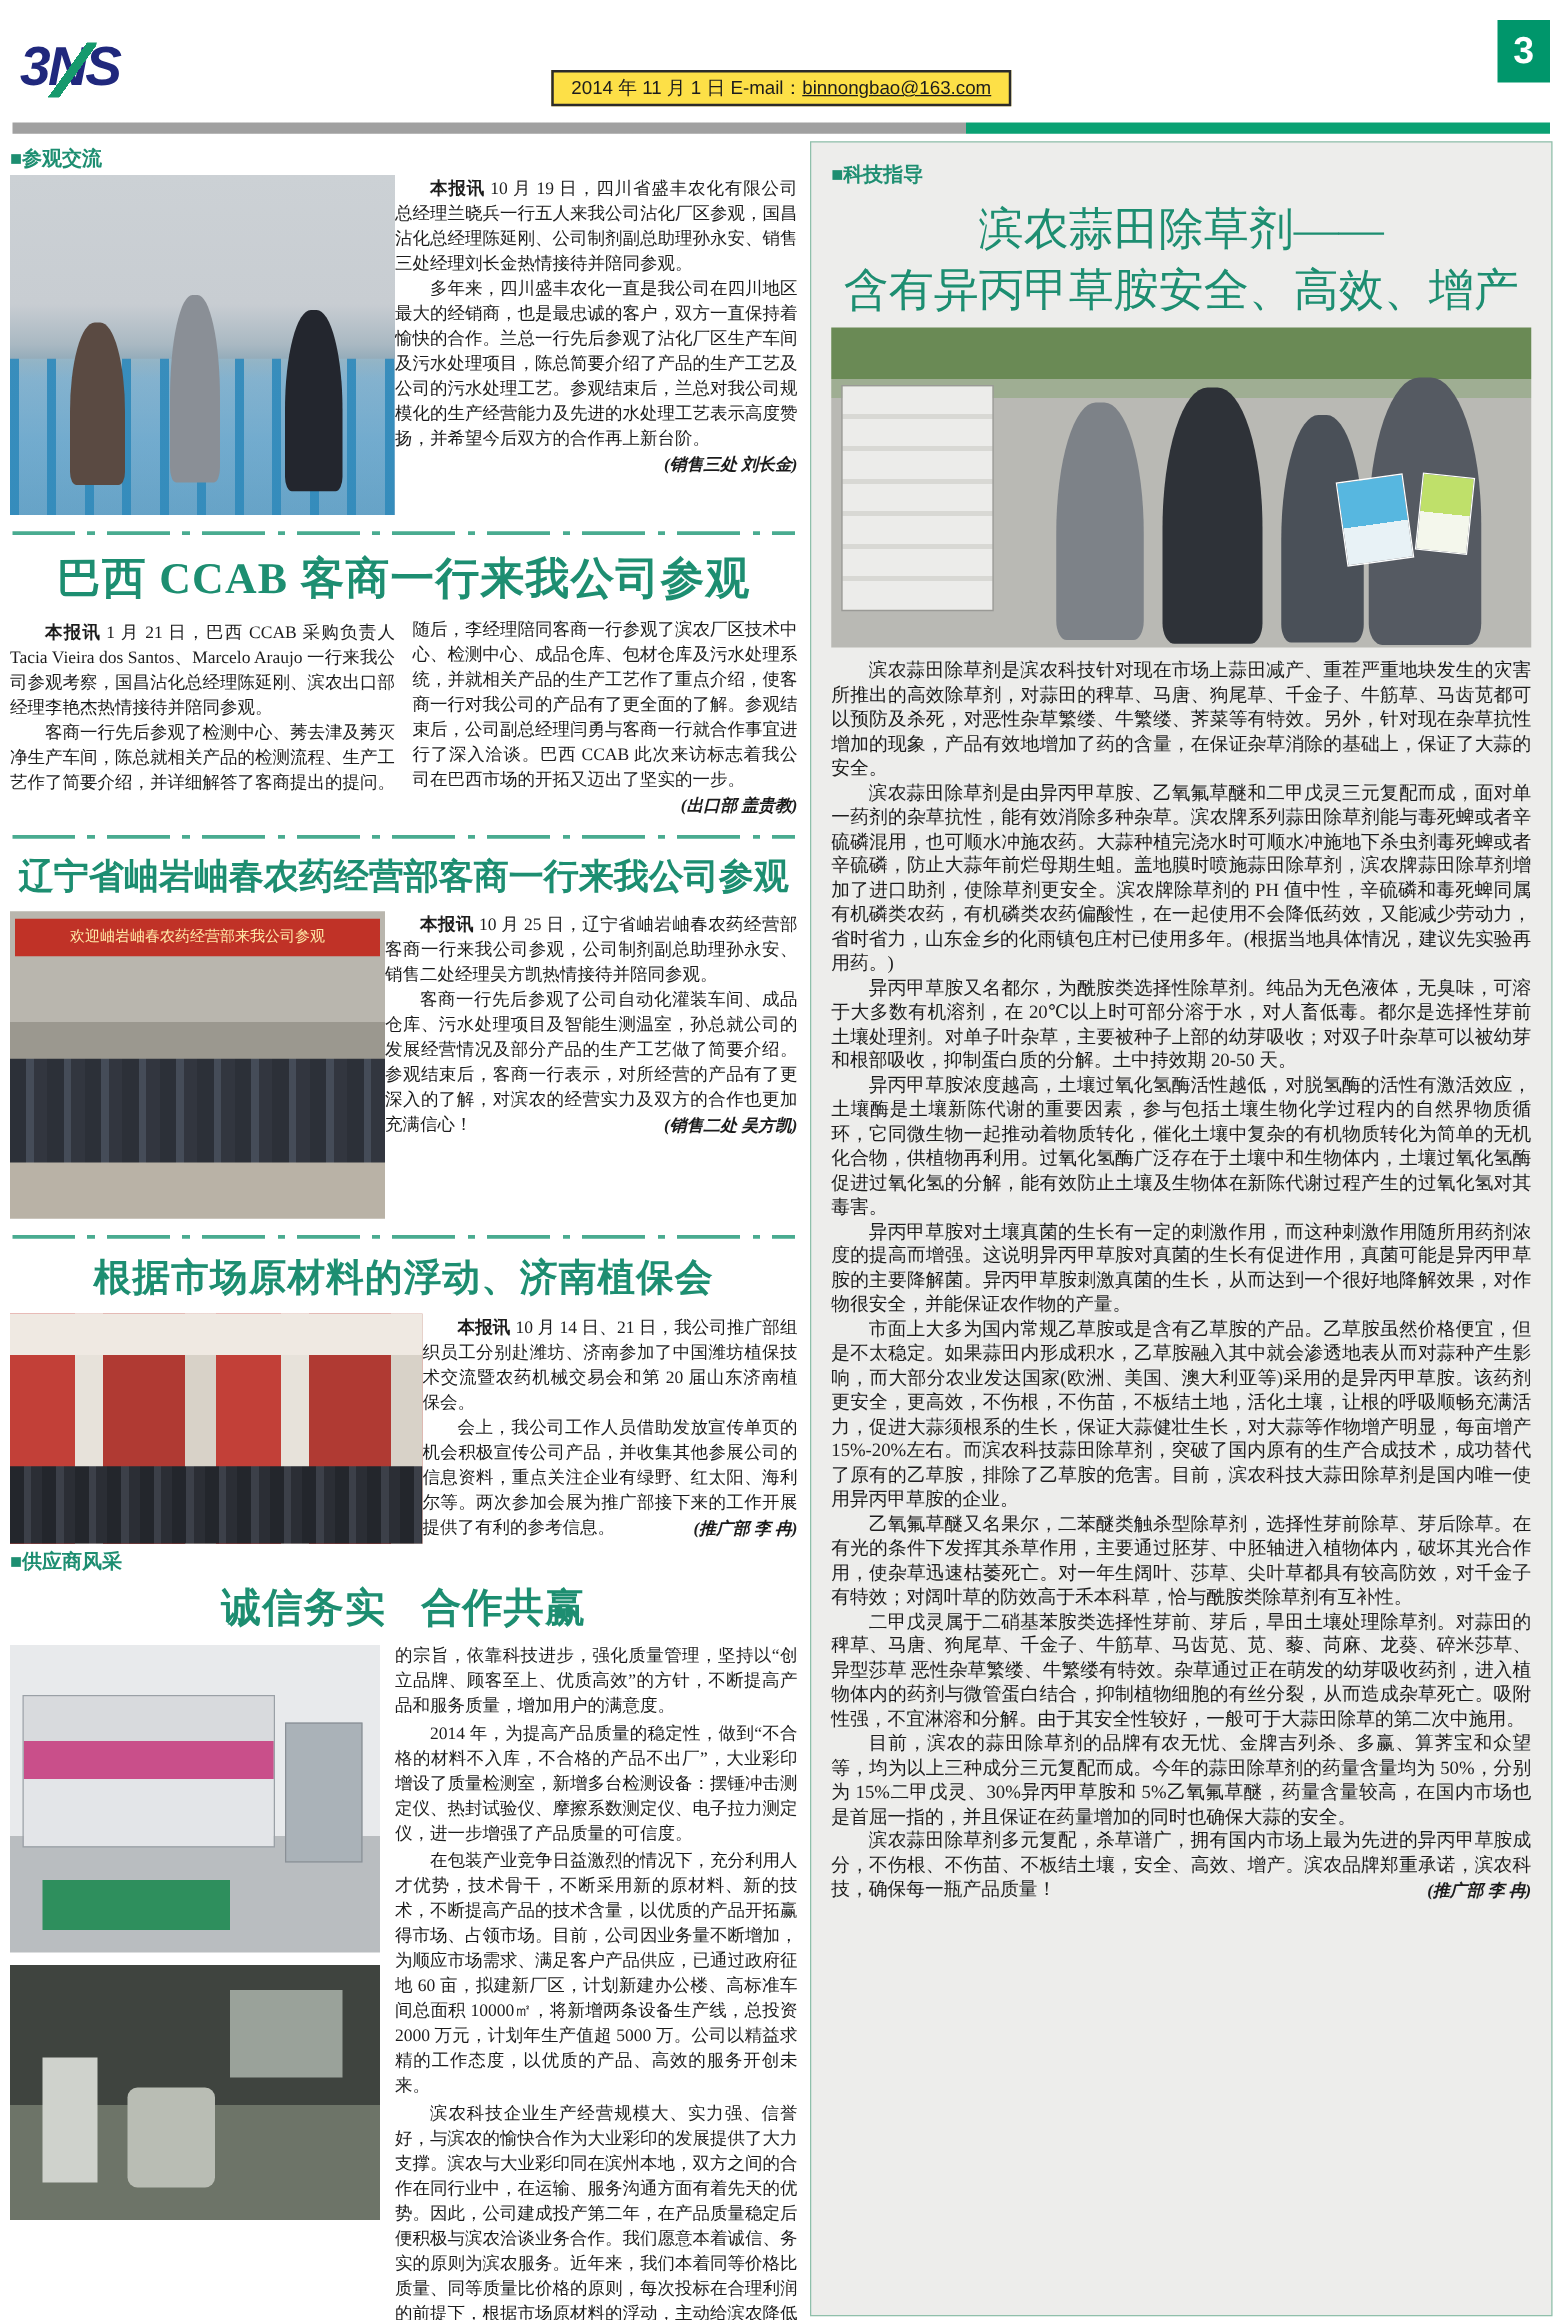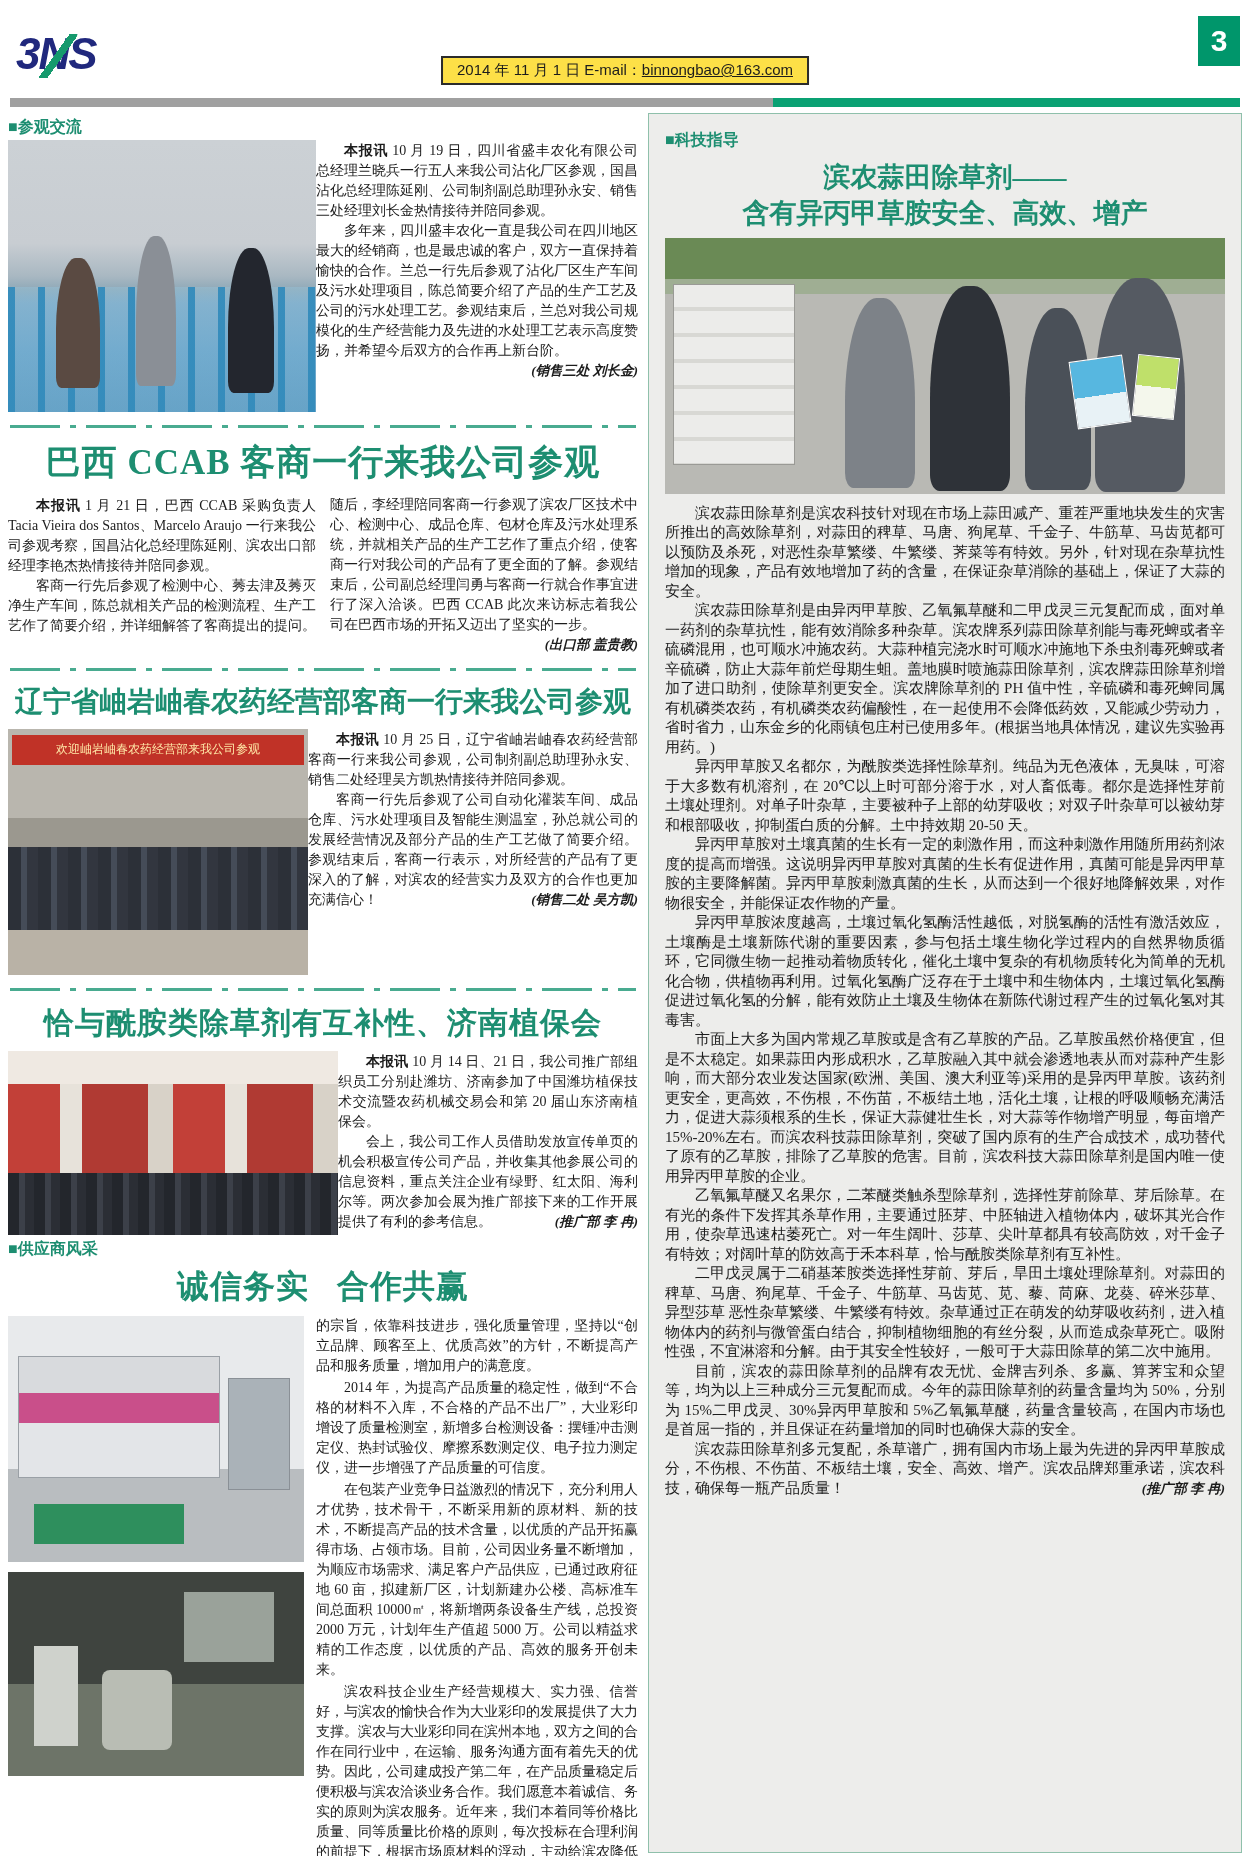--- a/index.html
+++ b/index.html
@@ -81,21 +81,21 @@
   
   .a5row{display:flex;gap:12px;}
   .a5left{width:296px;flex:none;font-size:14px;line-height:20px;text-align:justify;}
   .a5right{flex:1;font-size:14px;line-height:20px;text-align:justify;}
   .a5right p{margin:0 0 2px 0;}
   .a5right p.noindent{text-indent:0;}
   .a5right p.ind{text-indent:2em;}
 
   
   .techbox{border:1px solid #8fc0ab;background:#ededeb;box-sizing:border-box;padding:12px 16px 14px 16px;min-height:1740px;}
-  .techbox h2{color:#1d8e71;text-align:center;font-size:27px;line-height:1.35;margin:8px 0 4px 0;font-weight:bold;}
+  .techbox h2{color:#1d8e71;text-align:center;font-size:36px;line-height:1.35;margin:8px 0 4px 0;font-weight:normal;}
   .techtext{font-size:15px;line-height:19.5px;text-align:justify;}
   .techtext p{margin:0;text-indent:2em;}
 </style>
 </head>
 <body>
 
 <div class="page">
 
   <div class="header">
     <div class="logo">
@@ -154,21 +154,21 @@
           <div class="atext">
             <p><span class="lead">本报讯</span><span>10 月 25 日，辽宁省岫岩岫春农药经营部客商一行来我公司参观，公司制剂副总助理孙永安、销售二处经理吴方凯热情接待并陪同参观。</span></p>
             <p><span>客商一行先后参观了公司自动化灌装车间、成品仓库、污水处理项目及智能生测温室，孙总就公司的发展经营情况及部分产品的生产工艺做了简要介绍。参观结束后，客商一行表示，对所经营的产品有了更深入的了解，对滨农的经营实力及双方的合作也更加充满信心！</span><span class="byline">(销售二处 吴方凯)</span></p>
           </div>
         </div>
       </div>
 
       <div class="divider"></div>
 
       <div>
-        <h2 class="title t-a4">恰与酰胺类除草剂有互补性、济南植保会</h2>
+        <h2 class="title t-a4">根据市场原材料的浮动、济南植保会</h2>
         <div class="flexrow">
           <div class="photo ph-a4">
             <div class="crowd"></div>
           </div>
           <div class="atext">
             <p><span class="lead">本报讯</span><span>10 月 14 日、21 日，我公司推广部组织员工分别赴潍坊、济南参加了中国潍坊植保技术交流暨农药机械交易会和第 20 届山东济南植保会。</span></p>
             <p><span>会上，我公司工作人员借助发放宣传单页的机会积极宣传公司产品，并收集其他参展公司的信息资料，重点关注企业有绿野、红太阳、海利尔等。两次参加会展为推广部接下来的工作开展提供了有利的参考信息。</span><span class="byline">(推广部 李 冉)</span></p>
           </div>
         </div>
       </div>
@@ -216,22 +216,22 @@
           <div class="fig p2"></div>
           <div class="fig p3"></div>
           <div class="fig p4"></div>
           <div class="b1"></div>
           <div class="b2"></div>
         </div>
         <div class="techtext">
           <p>滨农蒜田除草剂是滨农科技针对现在市场上蒜田减产、重茬严重地块发生的灾害所推出的高效除草剂，对蒜田的稗草、马唐、狗尾草、千金子、牛筋草、马齿苋都可以预防及杀死，对恶性杂草繁缕、牛繁缕、荠菜等有特效。另外，针对现在杂草抗性增加的现象，产品有效地增加了药的含量，在保证杂草消除的基础上，保证了大蒜的安全。</p>
           <p>滨农蒜田除草剂是由异丙甲草胺、乙氧氟草醚和二甲戊灵三元复配而成，面对单一药剂的杂草抗性，能有效消除多种杂草。滨农牌系列蒜田除草剂能与毒死蜱或者辛硫磷混用，也可顺水冲施农药。大蒜种植完浇水时可顺水冲施地下杀虫剂毒死蜱或者辛硫磷，防止大蒜年前烂母期生蛆。盖地膜时喷施蒜田除草剂，滨农牌蒜田除草剂增加了进口助剂，使除草剂更安全。滨农牌除草剂的 PH 值中性，辛硫磷和毒死蜱同属有机磷类农药，有机磷类农药偏酸性，在一起使用不会降低药效，又能减少劳动力，省时省力，山东金乡的化雨镇包庄村已使用多年。(根据当地具体情况，建议先实验再用药。)</p>
           <p>异丙甲草胺又名都尔，为酰胺类选择性除草剂。纯品为无色液体，无臭味，可溶于大多数有机溶剂，在 20℃以上时可部分溶于水，对人畜低毒。都尔是选择性芽前土壤处理剂。对单子叶杂草，主要被种子上部的幼芽吸收；对双子叶杂草可以被幼芽和根部吸收，抑制蛋白质的分解。土中持效期 20-50 天。</p>
+          <p>异丙甲草胺浓度越高，土壤过氧化氢酶活性越低，对脱氢酶的活性有激活效应，土壤酶是土壤新陈代谢的重要因素，参与包括土壤生物化学过程内的自然界物质循环，它同微生物一起推动着物质转化，催化土壤中复杂的有机物质转化为简单的无机化合物，供植物再利用。过氧化氢酶广泛存在于土壤中和生物体内，土壤过氧化氢酶促进过氧化氢的分解，能有效防止土壤及生物体在新陈代谢过程产生的过氧化氢对其毒害。</p>
           <p>异丙甲草胺对土壤真菌的生长有一定的刺激作用，而这种刺激作用随所用药剂浓度的提高而增强。这说明异丙甲草胺对真菌的生长有促进作用，真菌可能是异丙甲草胺的主要降解菌。异丙甲草胺刺激真菌的生长，从而达到一个很好地降解效果，对作物很安全，并能保证农作物的产量。</p>
-          <p>异丙甲草胺浓度越高，土壤过氧化氢酶活性越低，对脱氢酶的活性有激活效应，土壤酶是土壤新陈代谢的重要因素，参与包括土壤生物化学过程内的自然界物质循环，它同微生物一起推动着物质转化，催化土壤中复杂的有机物质转化为简单的无机化合物，供植物再利用。过氧化氢酶广泛存在于土壤中和生物体内，土壤过氧化氢酶促进过氧化氢的分解，能有效防止土壤及生物体在新陈代谢过程产生的过氧化氢对其毒害。</p>
           <p>市面上大多为国内常规乙草胺或是含有乙草胺的产品。乙草胺虽然价格便宜，但是不太稳定。如果蒜田内形成积水，乙草胺融入其中就会渗透地表从而对蒜种产生影响，而大部分农业发达国家(欧洲、美国、澳大利亚等)采用的是异丙甲草胺。该药剂更安全，更高效，不伤根，不伤苗，不板结土地，活化土壤，让根的呼吸顺畅充满活力，促进大蒜须根系的生长，保证大蒜健壮生长，对大蒜等作物增产明显，每亩增产 15%-20%左右。而滨农科技蒜田除草剂，突破了国内原有的生产合成技术，成功替代了原有的乙草胺，排除了乙草胺的危害。目前，滨农科技大蒜田除草剂是国内唯一使用异丙甲草胺的企业。</p>
           <p>乙氧氟草醚又名果尔，二苯醚类触杀型除草剂，选择性芽前除草、芽后除草。在有光的条件下发挥其杀草作用，主要通过胚芽、中胚轴进入植物体内，破坏其光合作用，使杂草迅速枯萎死亡。对一年生阔叶、莎草、尖叶草都具有较高防效，对千金子有特效；对阔叶草的防效高于禾本科草，恰与酰胺类除草剂有互补性。</p>
           <p>二甲戊灵属于二硝基苯胺类选择性芽前、芽后，旱田土壤处理除草剂。对蒜田的稗草、马唐、狗尾草、千金子、牛筋草、马齿苋、苋、藜、苘麻、龙葵、碎米莎草、异型莎草 恶性杂草繁缕、牛繁缕有特效。杂草通过正在萌发的幼芽吸收药剂，进入植物体内的药剂与微管蛋白结合，抑制植物细胞的有丝分裂，从而造成杂草死亡。吸附性强，不宜淋溶和分解。由于其安全性较好，一般可于大蒜田除草的第二次中施用。</p>
           <p>目前，滨农的蒜田除草剂的品牌有农无忧、金牌吉列杀、多赢、算荠宝和众望等，均为以上三种成分三元复配而成。今年的蒜田除草剂的药量含量均为 50%，分别为 15%二甲戊灵、30%异丙甲草胺和 5%乙氧氟草醚，药量含量较高，在国内市场也是首屈一指的，并且保证在药量增加的同时也确保大蒜的安全。</p>
           <p><span>滨农蒜田除草剂多元复配，杀草谱广，拥有国内市场上最为先进的异丙甲草胺成分，不伤根、不伤苗、不板结土壤，安全、高效、增产。滨农品牌郑重承诺，滨农科技，确保每一瓶产品质量！</span><span class="byline">(推广部 李 冉)</span></p>
         </div>
       </div>
     </div>
   </div>
 

